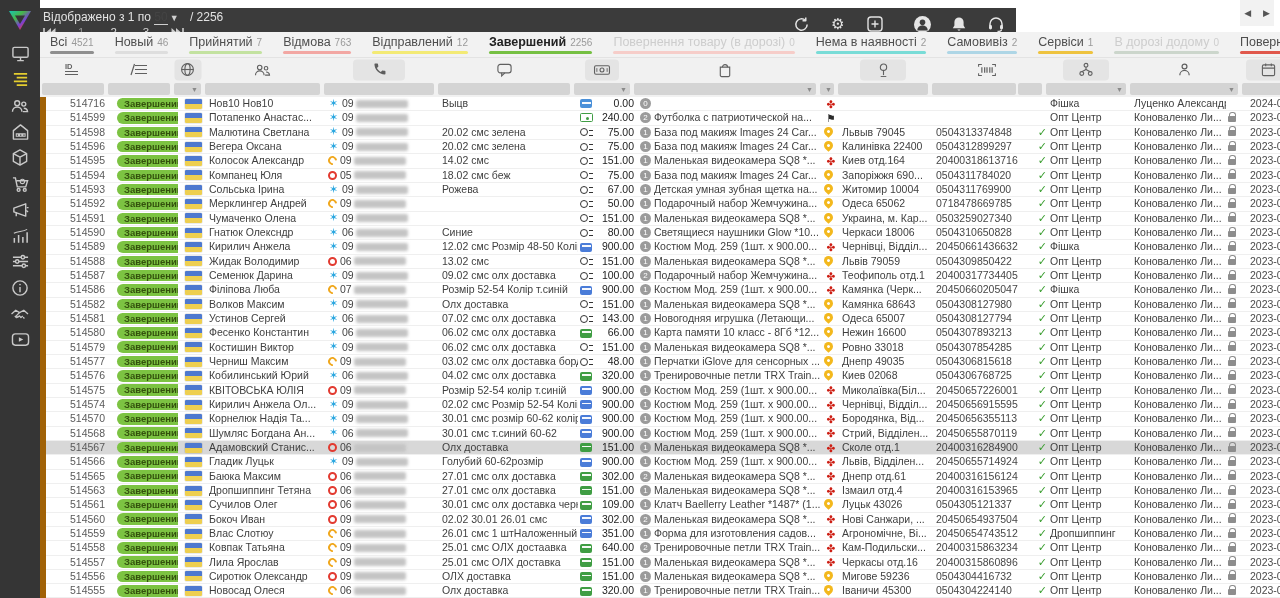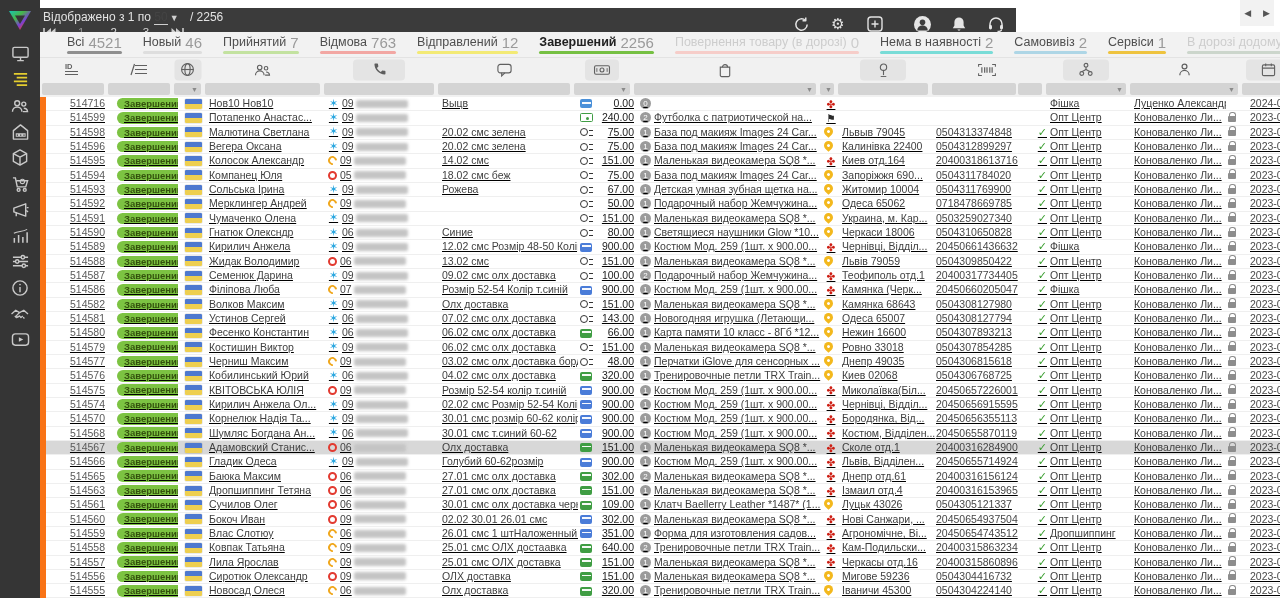--- a/index.html
+++ b/index.html
@@ -18,32 +18,32 @@
   #topicons{position:absolute;right:10px;top:0;height:32px;display:flex;align-items:center;gap:17px;}
   #topicons .tico{width:20px;height:20px;display:flex;align-items:center;justify-content:center;cursor:pointer;}
   #topicons .gear{color:#e2e2e2;font-size:15px;font-family:"DejaVu Sans",sans-serif;}
   
   #sidebar{position:absolute;left:0;top:0;width:40px;height:598px;background:#353535;z-index:5;}
   #logo{width:40px;height:40px;display:flex;align-items:center;justify-content:center;cursor:pointer;}
   #side-icons{display:flex;flex-direction:column;align-items:center;gap:7px;padding-top:4px;}
   .sico{width:28px;height:19px;display:flex;align-items:center;justify-content:center;cursor:pointer;}
   
   #tabsbar{position:absolute;left:40px;top:32px;width:1240px;height:26px;background:#f2f2f2;
-    border-bottom:1px solid #e3e3e3;display:flex;align-items:stretch;padding-left:27px;overflow:hidden;white-space:nowrap;}
+    border-bottom:1px solid #e3e3e3;display:flex;align-items:stretch;padding-left:10px;overflow:hidden;white-space:nowrap;}
   .tab{position:relative;display:inline-flex;align-items:center;gap:4px;margin-right:21px;cursor:pointer;flex:none;padding-bottom:5px;}
   .tab .tlabel{font-size:12.5px;color:#4e4e4e;}
-  .tab .tcount{font-size:15px;color:#9a9a9a;}
+  .tab .tcount{font-size:10px;color:#9a9a9a;}
   .tab.active .tlabel{font-weight:bold;color:#222;}
   .tab.disabled .tlabel,.tab.disabled .tcount{color:#cdcdcd;}
   .tab .tul{position:absolute;left:0;right:0;bottom:3px;height:3px;border-radius:2px;}
   #tab-arrows{position:absolute;right:6px;top:0;height:26px;display:flex;align-items:center;gap:12px;
     background:#f2f2f2;padding:0 4px;}
   #tab-arrows span{font-size:9px;color:#555;cursor:pointer;}
   
-  #grid{position:absolute;left:40px;top:58px;width:1240px;height:540px;overflow:hidden;background:#f97316;text-decoration:underline;}
+  #grid{position:absolute;left:40px;top:58px;width:1240px;height:540px;overflow:hidden;background:#a16207;}
   .thead{display:flex;height:23px;background:#f1f1f1;}
   .tfilter{display:flex;height:16px;background:#f1f1f1;}
   .th{position:relative;display:flex;align-items:center;justify-content:center;flex:none;cursor:pointer;}
   .th .hpill{position:absolute;left:50%;top:50%;transform:translate(-50%,-50%);background:#e4e4e4;border-radius:4px;}
   .th svg{position:relative;z-index:1;}
   .fcell{flex:none;display:flex;gap:2px;padding:2px 2px;}
   .fbox{position:relative;flex:1;background:#d4d4d4;border-radius:2px;cursor:text;}
   .fbox .farr{position:absolute;right:3px;top:50%;transform:translateY(-50%);font-size:7px;color:#8a8a8a;}
   .fbox.narrow2{flex:none;width:24px;}
   
@@ -1372,21 +1372,21 @@
           <span class="pay pay-cardb"></span>
           <span class="amt">900.00</span>
         </div>
     <div class="td c-pr">
           <span class="qty">1</span>
           <span class="ptxt">Костюм Мод. 259 (1шт. х 900.00...</span>
         </div>
     <div class="td c-car">
           <span class="car car-np"></span>
         </div>
-    <div class="td c-loc">Костюм, Відділен...</div>
+    <div class="td c-loc">Стрий, Відділен...</div>
     <div class="td c-ttn">
           <span class="tn">20450655870119</span>
           <span class="chk">✓</span>
         </div>
     <div class="td c-ch">Опт Центр</div>
     <div class="td c-mgr">
           <span class="mtxt">Коноваленко Ли...</span>
           <span class="lock"></span>
         </div>
     <div class="td c-dt">2023-01</div>
@@ -1430,21 +1430,21 @@
     <div class="td c-dt">2023-01</div>
   </div>
       <div class="tr">
     <div class="td c-id">514566</div>
     <div class="td c-st">
           <span class="pill">Завершений</span>
         </div>
     <div class="td c-fl">
           <span class="uaflag"></span>
         </div>
-    <div class="td c-nm">Гладик Одеса</div>
+    <div class="td c-nm">Гладик Луцьк</div>
     <div class="td c-ph">
           <span class="op op-ks"></span>
           <span class="pp">09</span>
           <span class="blurph"></span>
         </div>
     <div class="td c-cm">Голубий 60-62розмір</div>
     <div class="td c-pay">
           <span class="pay pay-cardb"></span>
           <span class="amt">900.00</span>
         </div>

